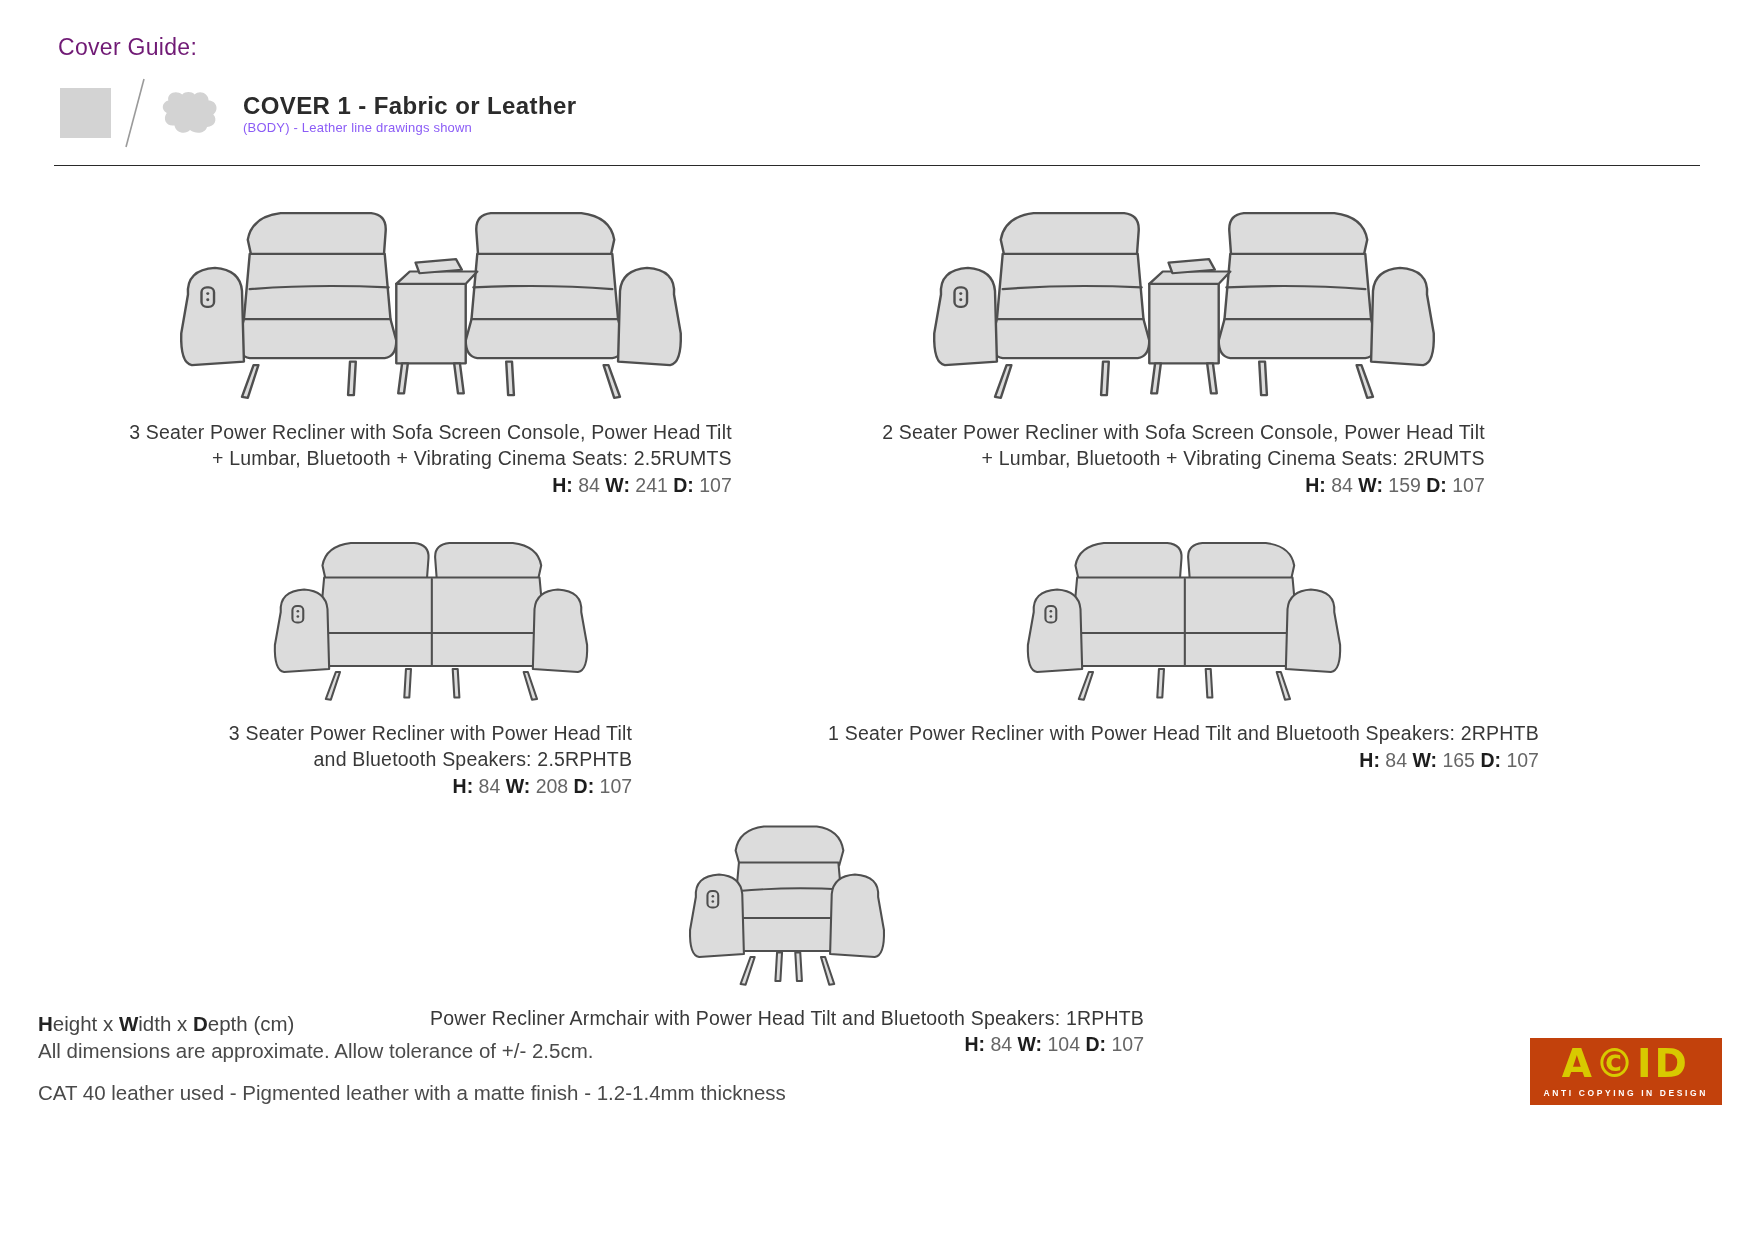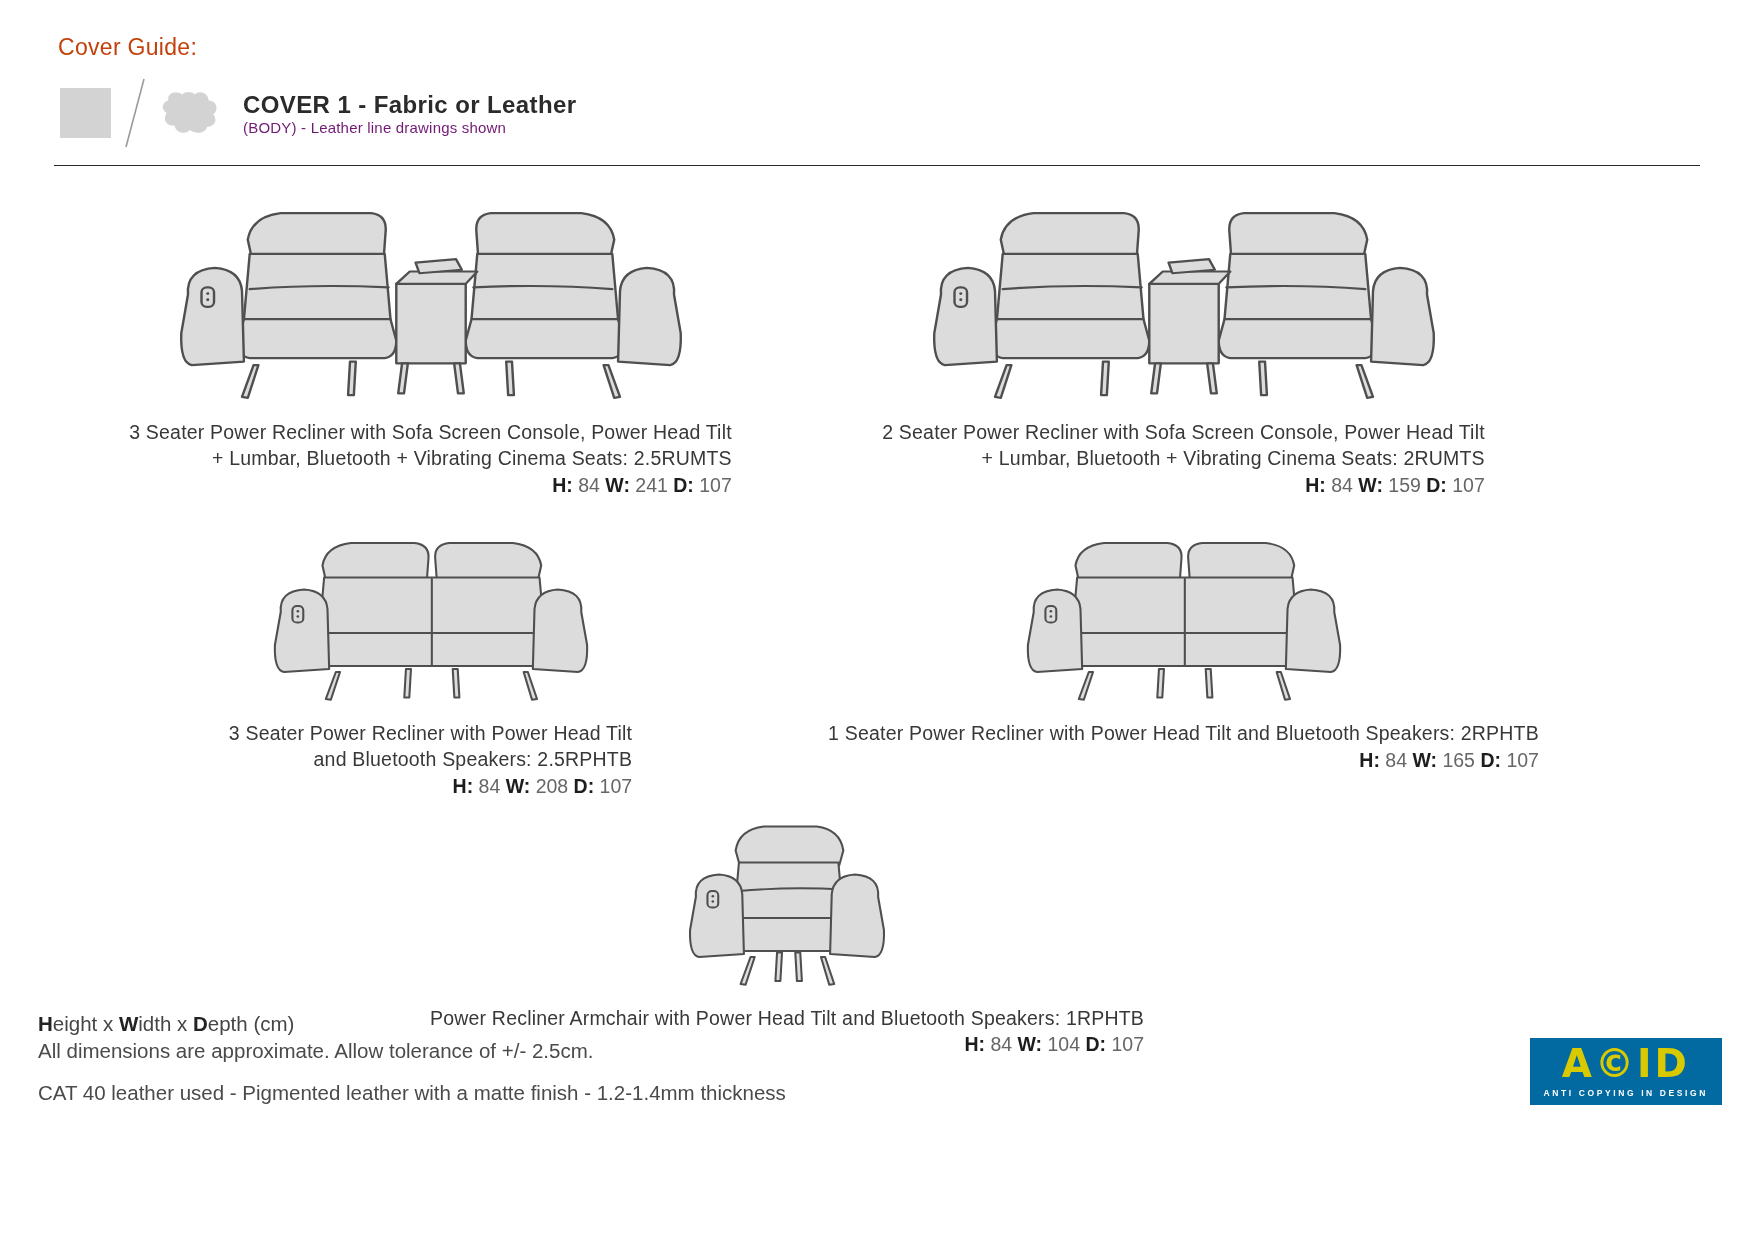--- a/index.html
+++ b/index.html
@@ -8,30 +8,30 @@
     background: #ffffff;
     font-family: "Liberation Sans", sans-serif;
     color: #2e2e2e;
     position: relative;
     overflow: hidden;
   }
   .page { padding: 28px 54px 0 54px; }
 
   
   .cover-guide {
-    font-size: 23px; color: #c2410c; letter-spacing: 0.3px;
+    font-size: 23px; color: #701a75; letter-spacing: 0.3px;
     margin: 6px 0 14px 4px; font-weight: 500;
   }
   .header-row { display: flex; align-items: center; margin-left: 6px; }
   .swatch { width: 51px; height: 50px; background: #d3d3d3; flex: 0 0 auto; }
   .slash-wrap { width: 44px; height: 76px; flex: 0 0 auto; margin: 0 2px; }
   .hide-wrap { width: 62px; height: 62px; flex: 0 0 auto; }
   .title-block { margin-left: 22px; }
   .cover-title { font-size: 24px; color: #2b2b2b; letter-spacing: 0.4px; font-weight: 600; }
-  .cover-subtitle { font-size: 15px; color: #701a75; letter-spacing: 0.2px; }
+  .cover-subtitle { font-size: 13px; color: #8b5cf6; letter-spacing: 0.2px; }
   .rule { border: none; border-top: 1.5px solid #2a2a2a; margin: 14px 0 0 0; }
 
   
   .row { display: flex; }
   .row-2col { padding-right: 140px; }
   .row-2col .card { width: 50%; }
   .row-1 { margin-top: 26px; }
   .row-2 { margin-top: 26px; }
   .row-3 { margin-top: 10px; justify-content: center; transform: translateX(-90px); }
   figure.card { margin: 0; display: flex; flex-direction: column; align-items: center; }
@@ -53,21 +53,21 @@
 
   
   .footer-left { position: absolute; left: 38px; top: 1012px; }
   .legend-line { font-size: 20.5px; color: #454545; }
   .legend-line .b { font-weight: bold; color: #222; }
   .tolerance-line { font-size: 20.5px; color: #4a4a4a; margin-top: 3px; }
   .leather-line { font-size: 20.5px; color: #4a4a4a; margin-top: 18px; }
 
   .acid-logo {
     position: absolute; right: 32px; top: 1038px;
-    background: #0369a1; padding: 6px 14px 7px 14px;
+    background: #c2410c; padding: 6px 14px 7px 14px;
     text-align: center; min-width: 128px;
   }
   .acid-text {
     font-family: "DejaVu Sans", sans-serif;
     color: #d8c900; font-size: 39px; font-weight: 800;
     letter-spacing: 3px; line-height: 1.05;
   }
   .acid-tagline {
     color: #ffffff; font-size: 8.5px; font-weight: bold;
     letter-spacing: 2.6px; margin-top: 3px; white-space: nowrap;

